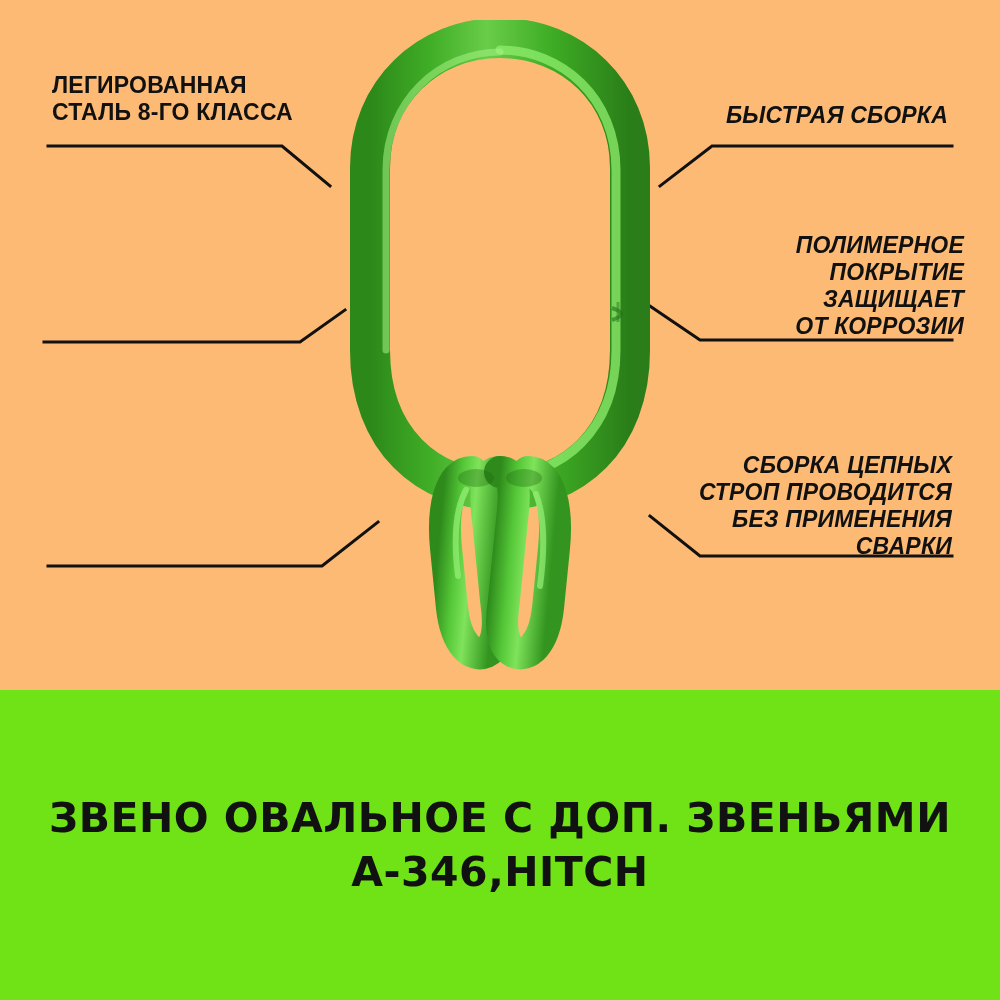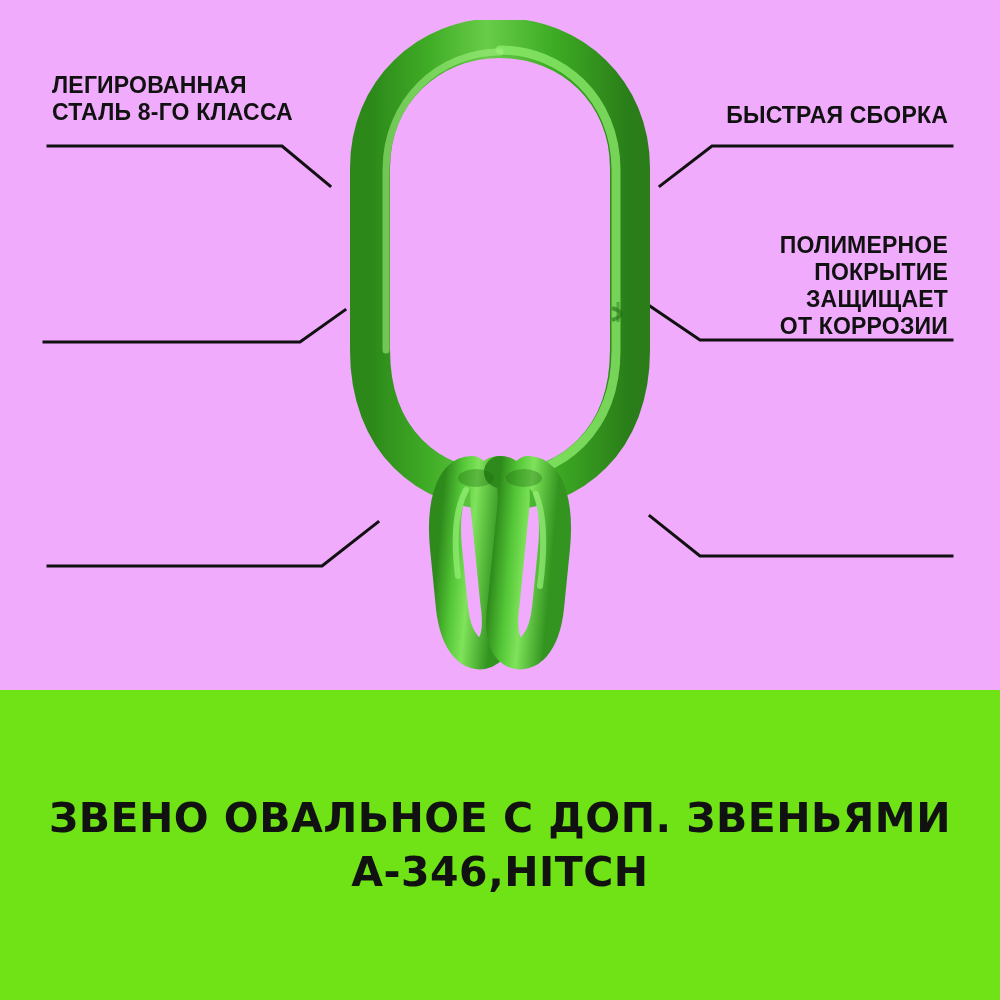--- a/index.html
+++ b/index.html
@@ -10,21 +10,21 @@
     width: 1000px;
     height: 1000px;
     background: #ffffff;
     font-family: "Liberation Sans", sans-serif;
     overflow: hidden;
   }
   #page {
     position: relative;
     width: 1000px;
     height: 1000px;
-    background: #f0abfc;
+    background: #fdba74;
   }
 
   
   #illustration {
     position: absolute;
     left: 0;
     top: 0;
     width: 1000px;
     height: 690px;
   }
@@ -41,28 +41,28 @@
     position: absolute;
     color: #111111;
     font-weight: bold;
     font-size: 23px;
     line-height: 1.18;
     letter-spacing: 0.2px;
     text-transform: uppercase;
     white-space: pre-line;
   }
   .callout.left  { text-align: left; }
-  .callout.right { text-align: right; }
+  .callout.right { text-align: right; font-style: italic; }
 
   #callout-steel   { left: 52px;  top: 72px;  width: 280px; }
   #callout-safety  { left: 48px;  top: 255px; width: 280px; }
   #callout-strength{ left: 52px;  top: 480px; width: 310px; }
 
   #callout-assembly{ right: 52px; top: 102px; width: 290px; }
-  #callout-coating { right: 52px; top: 232px; width: 290px; }
+  #callout-coating { right: 36px; top: 232px; width: 290px; }
   #callout-welding { right: 48px; top: 452px; width: 310px; }
 
   
   #leaders {
     position: absolute;
     left: 0; top: 0;
     width: 1000px;
     height: 690px;
     pointer-events: none;
   }
@@ -201,20 +201,24 @@
 
 
 
     <div class="callout right" id="callout-assembly">БЫСТРАЯ СБОРКА</div>
 
     <div class="callout right" id="callout-coating">ПОЛИМЕРНОЕ
 ПОКРЫТИЕ
 ЗАЩИЩАЕТ
 ОТ КОРРОЗИИ</div>
 
+    <div class="callout right" id="callout-welding">СБОРКА ЦЕПНЫХ
+СТРОП ПРОВОДИТСЯ
+БЕЗ ПРИМЕНЕНИЯ
+СВАРКИ</div>
   </div>
 
   <div id="banner">
     <div id="banner-title">ЗВЕНО ОВАЛЬНОЕ С ДОП. ЗВЕНЬЯМИ
 А-346,HITCH</div>
   </div>
 
 </div>
 
 </body></html>

